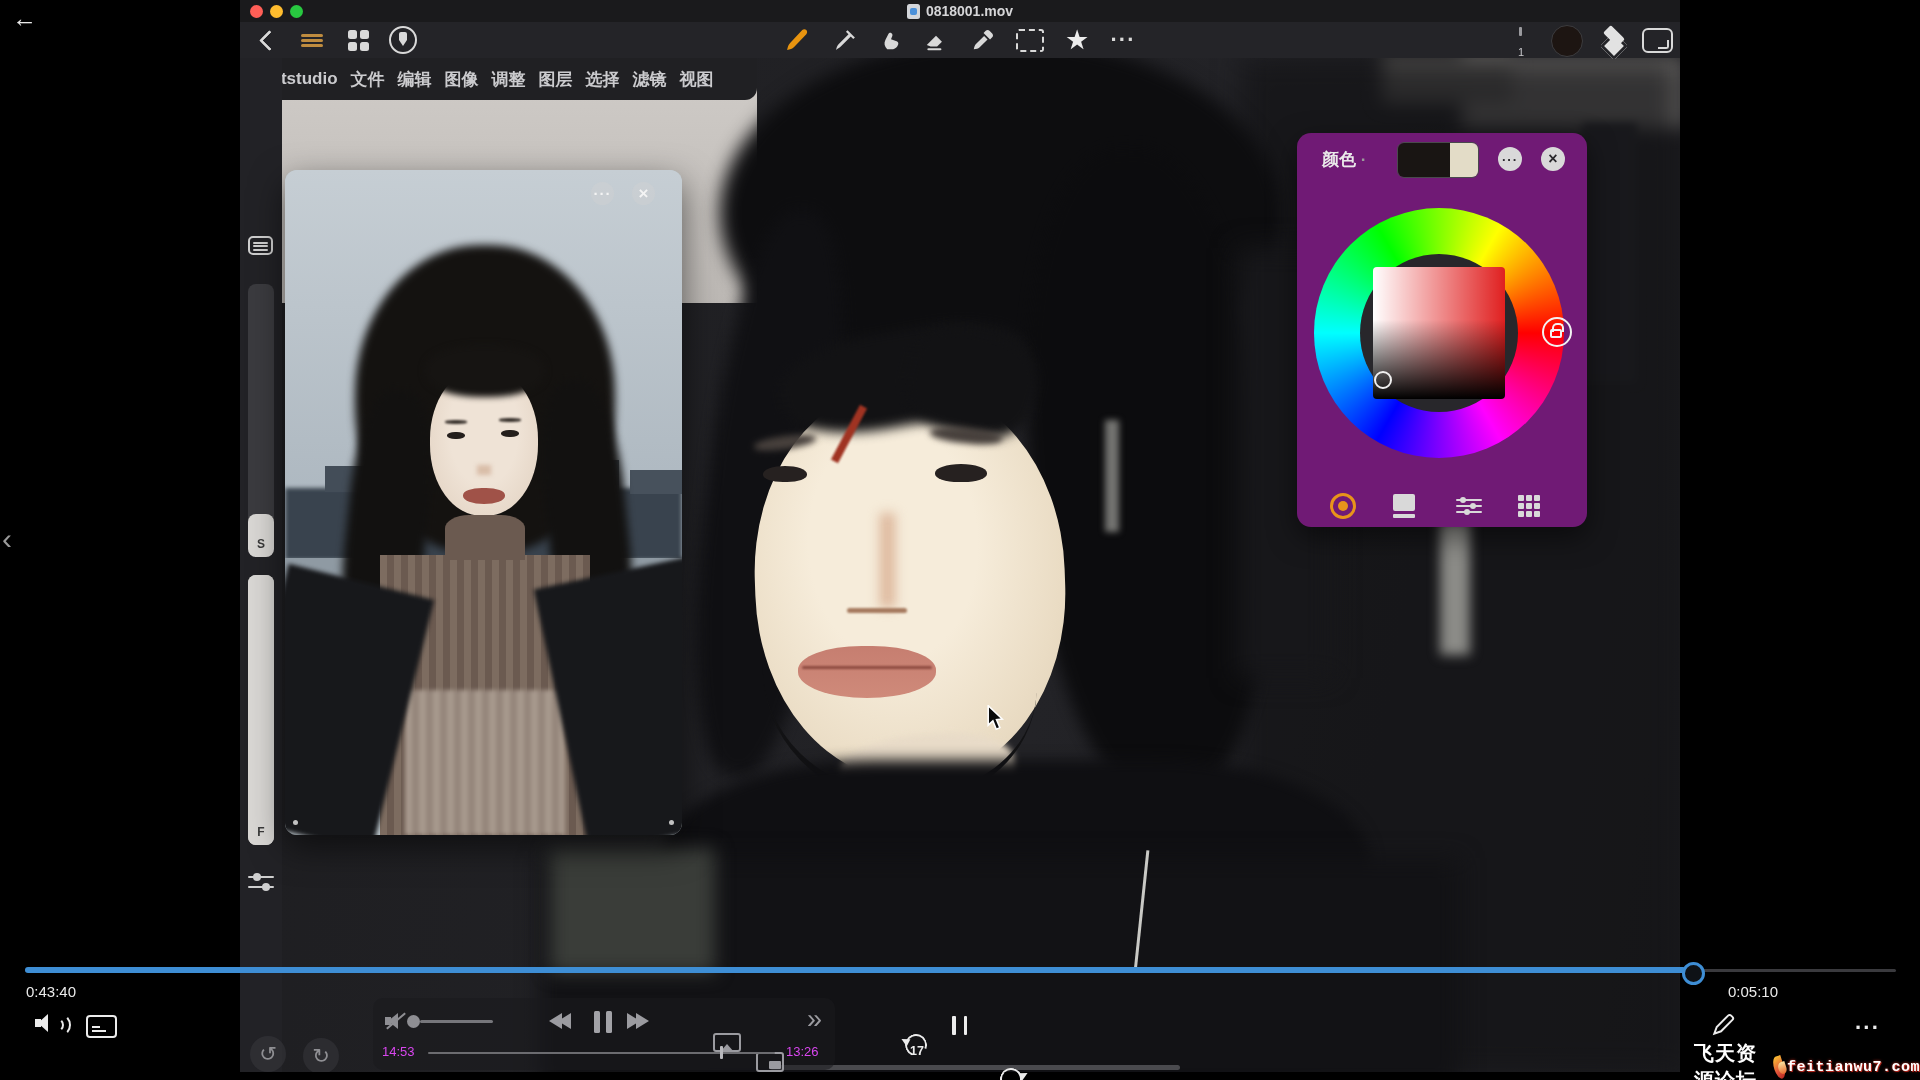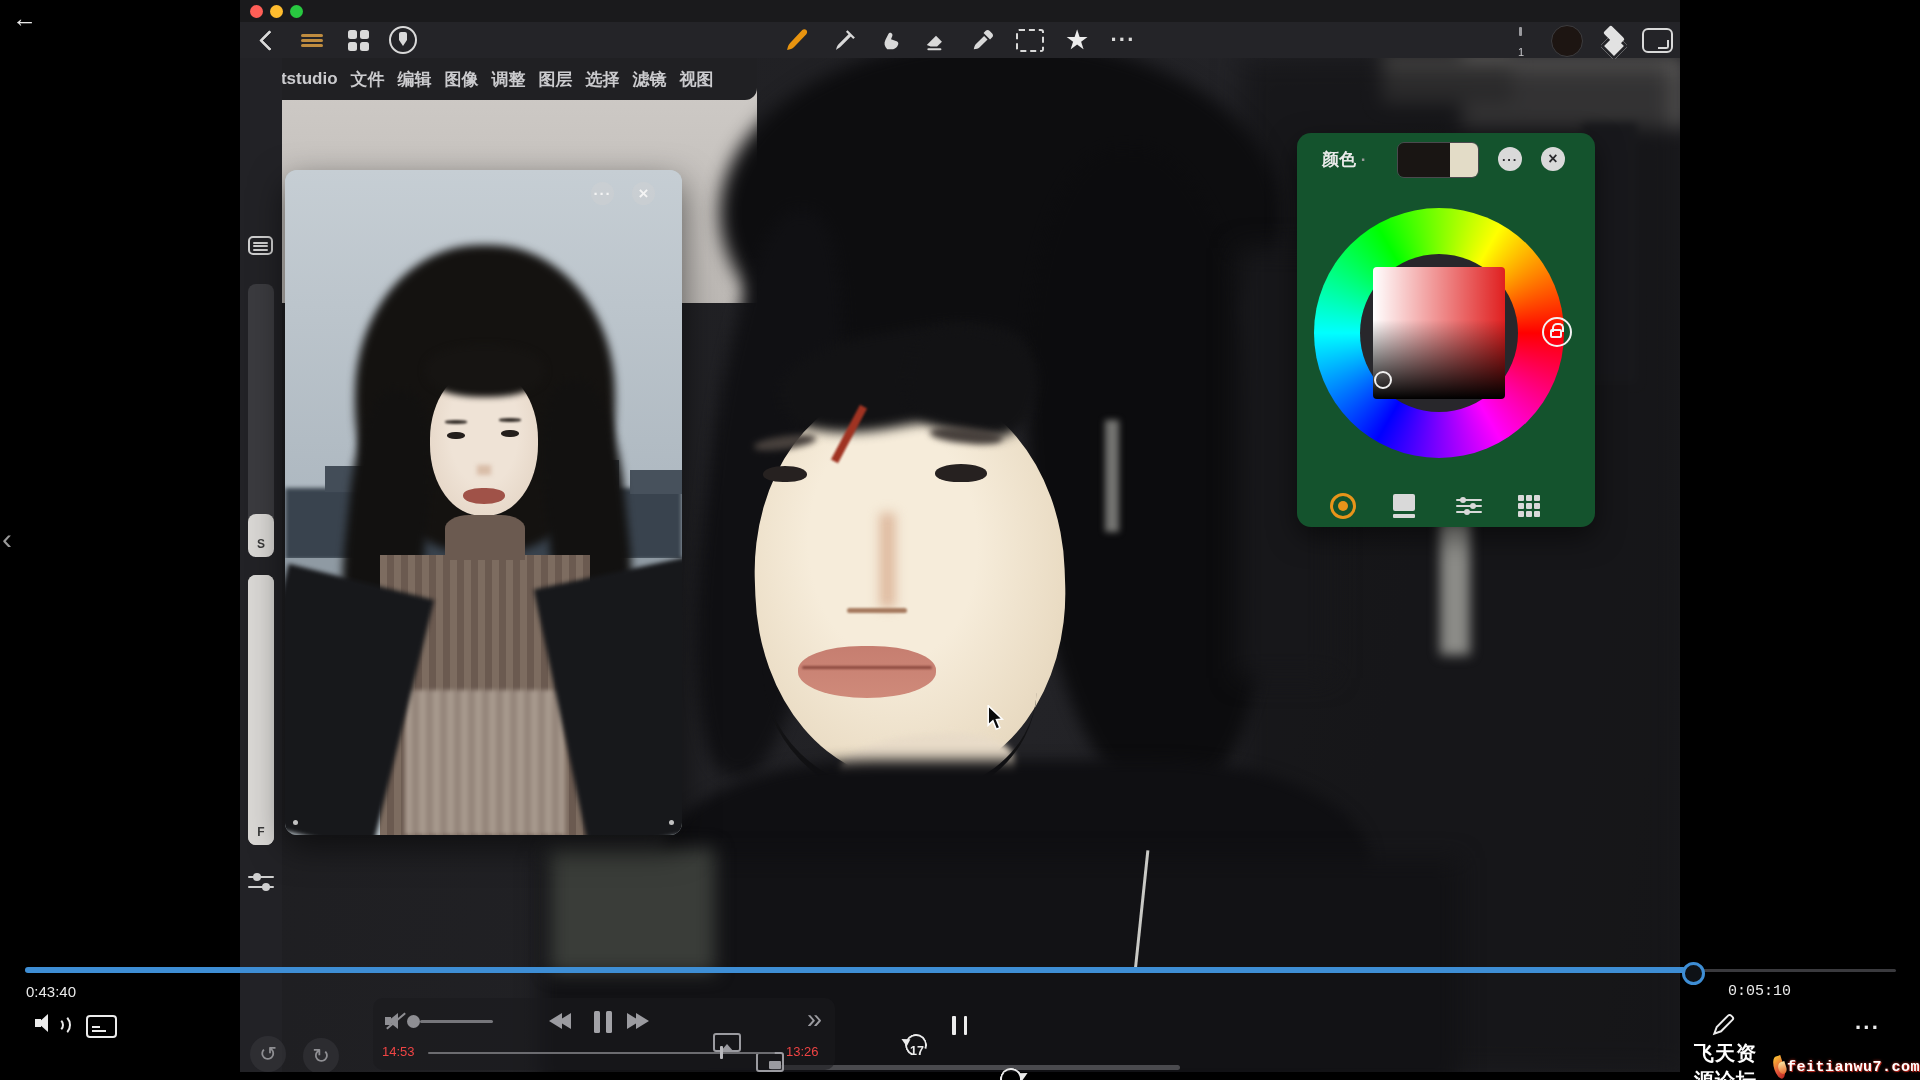--- a/index.html
+++ b/index.html
@@ -54,22 +54,22 @@
   
   #artwork{left:42px;top:58px;width:1398px;height:1014px;overflow:hidden;background:linear-gradient(100deg,#1e1e21 0%,#232327 55%,#1b1b1e 100%);}
   #artwork div{position:absolute;}
   
   #ref-window{left:45px;top:170px;width:397px;height:665px;border-radius:12px;overflow:hidden;z-index:32;
     box-shadow:0 12px 34px rgba(0,0,0,.55);background:#b9c3c9;}
   #ref-window div{position:absolute;}
   .winbtn{width:23px;height:23px;border-radius:50%;background:rgba(210,210,210,.38);color:#f4f4f4;display:flex;align-items:center;justify-content:center;z-index:5;}
   .corner-dot{width:5px;height:5px;border-radius:50%;background:#c2c2c2;z-index:5;}
   
-  #color-panel{left:1057px;top:133px;width:290px;height:394px;background:#14532d;border-radius:14px;z-index:35;
-    box-shadow:0 10px 28px rgba(0,0,0,.5);padding-left:8px;}
+  #color-panel{left:1057px;top:133px;width:290px;height:394px;background:#701a75;border-radius:14px;z-index:35;
+    box-shadow:0 10px 28px rgba(0,0,0,.5);}
   #cp-title{left:25px;top:15px;font-size:17px;font-weight:600;color:#eaeaea;}
   #cp-swatch{left:100px;top:9px;width:80px;height:34px;border:1px solid #4a494d;border-radius:7px;overflow:hidden;display:flex;}
   #cp-swatch .d{width:52px;height:100%;background:#191513;}
   #cp-swatch .c{width:28px;height:100%;background:#e3dcc7;}
   .cpbtn{width:24px;height:24px;border-radius:50%;background:#d9d9d9;color:#29282c;display:flex;align-items:center;justify-content:center;top:14px;}
   #wheel{left:17px;top:75px;width:250px;height:250px;border-radius:50%;
     background:conic-gradient(from 90deg,#f00,#f0f,#00f,#0ff,#0f0,#ff0,#f00);}
   #wheel-hole{left:63px;top:121px;width:158px;height:158px;border-radius:50%;background:#28272b;}
   #sv-square{left:76px;top:134px;width:132px;height:132px;border-radius:4px;background:
     linear-gradient(to top,#000,rgba(0,0,0,0) 60%),
@@ -82,21 +82,21 @@
   .wheel-mode{width:20px;height:20px;border:3px solid #e8941a;border-radius:50%;display:flex;align-items:center;justify-content:center;}
   .wheel-mode i{width:10px;height:10px;border-radius:50%;background:#e8941a;}
   .box-mode i.sq{display:block;width:22px;height:17px;background:#d9d9d9;border-radius:2px;}
   .box-mode i.br{display:block;width:22px;height:4px;background:#d9d9d9;border-radius:1px;margin-top:3px;}
   .sliders-mode .srow{position:relative;width:26px;height:2px;background:#d9d9d9;margin:4px 0;border-radius:1px;}
   .sliders-mode .srow i{position:absolute;top:-2px;width:6px;height:6px;border-radius:50%;background:#d9d9d9;}
   .grid9{display:grid;grid-template-columns:repeat(3,6px);grid-gap:2px;}
   .grid9 i{width:6px;height:6px;background:#d9d9d9;border-radius:1px;}
   
   #mini-bar{left:133px;top:998px;width:462px;height:72px;background:rgba(26,26,29,.55);border-radius:10px;z-index:34;color:#98989d;}
-  #mini-bar .abs{color:#ef4444;}
+  #mini-bar .abs{color:#d946ef;}
   .tri-l{width:0;height:0;border-top:8px solid transparent;border-bottom:8px solid transparent;border-right:13px solid #9b9ba0;}
   .tri-r{width:0;height:0;border-top:8px solid transparent;border-bottom:8px solid transparent;border-left:13px solid #9b9ba0;}
   .pausebars i{display:inline-block;width:6px;height:22px;background:#a2a2a7;border-radius:1.5px;margin:0 3px;}
   .airplay{width:24px;height:15px;border:2px solid #9b9ba0;border-radius:3px;position:relative;}
   .airplay:after{content:"";position:absolute;left:5px;top:9px;width:0;height:0;border-left:7px solid transparent;border-right:7px solid transparent;border-bottom:8px solid #9b9ba0;}
   .pip{width:24px;height:16px;border:2px solid #9b9ba0;border-radius:3px;position:relative;}
   .pip:after{content:"";position:absolute;right:1px;bottom:1px;width:12px;height:8px;background:#9b9ba0;border-radius:1px;}
   .mini-time{font-size:13px;color:#8e8e92;}
   .mini-line{height:2px;background:#6c6c70;border-radius:1px;}
   .mini-tick{width:3px;height:13px;background:#b9b9bd;border-radius:1px;}
@@ -210,20 +210,24 @@
         <span style="font-size:15px;font-weight:700;letter-spacing:1px;">···</span>
       </div>
     <div class="winbtn" style="left:347px;top:12px;">
         <span style="font-size:17px;font-weight:700;">×</span>
       </div>
     <div class="corner-dot" style="left:8px;top:650px;"></div>
     <div class="corner-dot" style="left:384px;top:650px;"></div>
   </div>
 
   <div id="titlebar" class="abs"></div>
+  <div id="title-wrap" class="abs" style="z-index:41;">
+    <span id="file-icon"></span>
+    <span id="window-title">0818001.mov</span>
+  </div>
   <div class="light abs" style="left:10px;background:#ff5f57;z-index:41;"></div>
   <div class="light abs" style="left:30px;background:#febc2e;z-index:41;"></div>
   <div class="light abs" style="left:50px;background:#28c840;z-index:41;"></div>
 
   <div id="as-toolbar" class="abs"></div>
   <div class="tbi abs" style="left:16px;width:26px;z-index:41;">
       <div class="chev"></div>
     </div>
   <div class="tbi abs" style="left:58px;width:28px;z-index:41;flex-direction:column;">
       <div class="hamb">
@@ -430,21 +434,21 @@
   <div id="bottom-scroll" class="abs"></div>
 </div>
 
 <div id="back-btn" class="abs z-top">←</div>
 <div id="side-chevron" class="abs z-top">‹</div>
 
 <div id="seek-track" class="abs z-top"></div>
 <div id="seek-fill" class="abs z-top"></div>
 <div id="seek-handle" class="abs z-top"></div>
 <span class="ptime abs z-top" style="left:26px;">0:43:40</span>
-<span class="ptime abs z-top" style="left:1728px;font-family:Liberation Mono, monospace;">0:05:10</span>
+<span class="ptime abs z-top" style="left:1728px;">0:05:10</span>
 
 <div class="abs z-top" style="left:35px;top:1012px;">
   <div class="spk">
       <span class="body"></span>
       <span class="cone"></span>
       <span class="w1"></span>
       <span class="w2"></span>
     </div>
 </div>
 <div class="abs z-top cc" style="left:86px;top:1015px;"></div>

